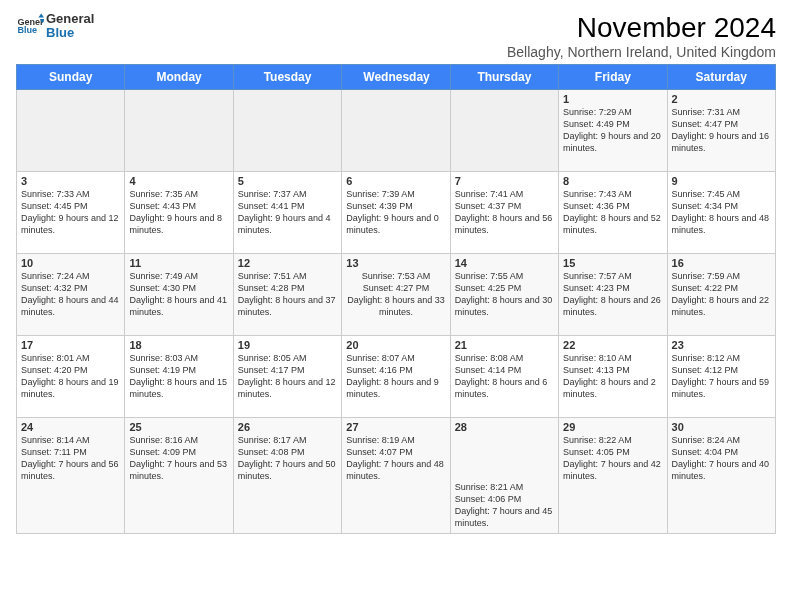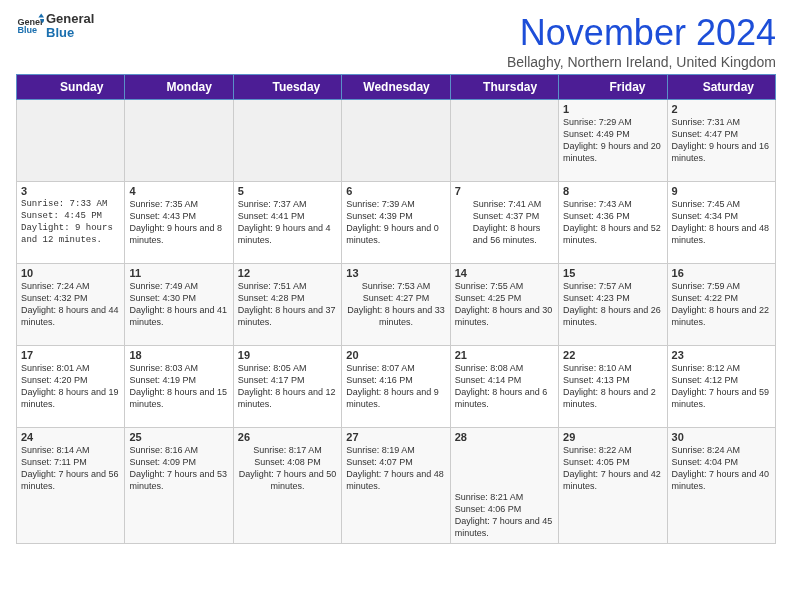--- a/index.html
+++ b/index.html
@@ -26,40 +26,40 @@
       gap: 2px;
     }
     .logo-icon {
       width: 28px;
       height: 28px;
     }
     .title-area {
       text-align: right;
     }
     .month-title {
-      font-size: 36px;
-      color: #1d4ed8;
+      font-size: 28px;
+      color: #000000;
       font-weight: normal;
     }
     .subtitle {
       font-size: 14px;
       color: #555;
     }
     table {
       width: 100%;
       border-collapse: collapse;
       table-layout: fixed;
     }
     thead tr th {
-      background-color: #4c1d95;
+      background-color: #3b82f6;
       color: white;
       font-size: 12px;
       font-weight: bold;
       padding: 5px 21px;
-      text-align: right;
+      text-align: center;
       border: 1px solid #5a90c8;
     }
     tbody tr td {
       border: 1px solid #ccc;
       vertical-align: top;
       padding: 3px 4px;
       font-size: 9.5px;
       color: #333;
       height: 82px;
       background: #fff;
@@ -134,21 +134,21 @@
           <td>
             <span class="day-num">2</span>
             <div class="day-info" style="white-space: pre-line;">Sunrise: 7:31 AM
 Sunset: 4:47 PM
 Daylight: 9 hours and 16 minutes.</div>
           </td>
         </tr>
         <tr>
           <td>
             <span class="day-num">3</span>
-            <div class="day-info" style="white-space: pre-line; font-family: Liberation Mono, monospace;">Sunrise: 7:33 AM
+            <div class="day-info" style="white-space: pre-line;">Sunrise: 7:33 AM
 Sunset: 4:45 PM
 Daylight: 9 hours and 12 minutes.</div>
           </td>
           <td>
             <span class="day-num">4</span>
             <div class="day-info" style="white-space: pre-line;">Sunrise: 7:35 AM
 Sunset: 4:43 PM
 Daylight: 9 hours and 8 minutes.</div>
           </td>
           <td>
@@ -158,21 +158,21 @@
 Daylight: 9 hours and 4 minutes.</div>
           </td>
           <td>
             <span class="day-num">6</span>
             <div class="day-info" style="white-space: pre-line;">Sunrise: 7:39 AM
 Sunset: 4:39 PM
 Daylight: 9 hours and 0 minutes.</div>
           </td>
           <td>
             <span class="day-num">7</span>
-            <div class="day-info" style="white-space: pre-line; margin-left: 18px;">Sunrise: 7:41 AM
+            <div class="day-info" style="white-space: pre-line;">Sunrise: 7:41 AM
 Sunset: 4:37 PM
 Daylight: 8 hours and 56 minutes.</div>
           </td>
           <td>
             <span class="day-num">8</span>
             <div class="day-info" style="white-space: pre-line;">Sunrise: 7:43 AM
 Sunset: 4:36 PM
 Daylight: 8 hours and 52 minutes.</div>
           </td>
           <td>
@@ -278,21 +278,21 @@
 Daylight: 7 hours and 56 minutes.</div>
           </td>
           <td>
             <span class="day-num">25</span>
             <div class="day-info" style="white-space: pre-line;">Sunrise: 8:16 AM
 Sunset: 4:09 PM
 Daylight: 7 hours and 53 minutes.</div>
           </td>
           <td>
             <span class="day-num">26</span>
-            <div class="day-info" style="white-space: pre-line; text-align: center;">Sunrise: 8:17 AM
+            <div class="day-info" style="white-space: pre-line;">Sunrise: 8:17 AM
 Sunset: 4:08 PM
 Daylight: 7 hours and 50 minutes.</div>
           </td>
           <td>
             <span class="day-num">27</span>
             <div class="day-info" style="white-space: pre-line;">Sunrise: 8:19 AM
 Sunset: 4:07 PM
 Daylight: 7 hours and 48 minutes.</div>
           </td>
           <td>

